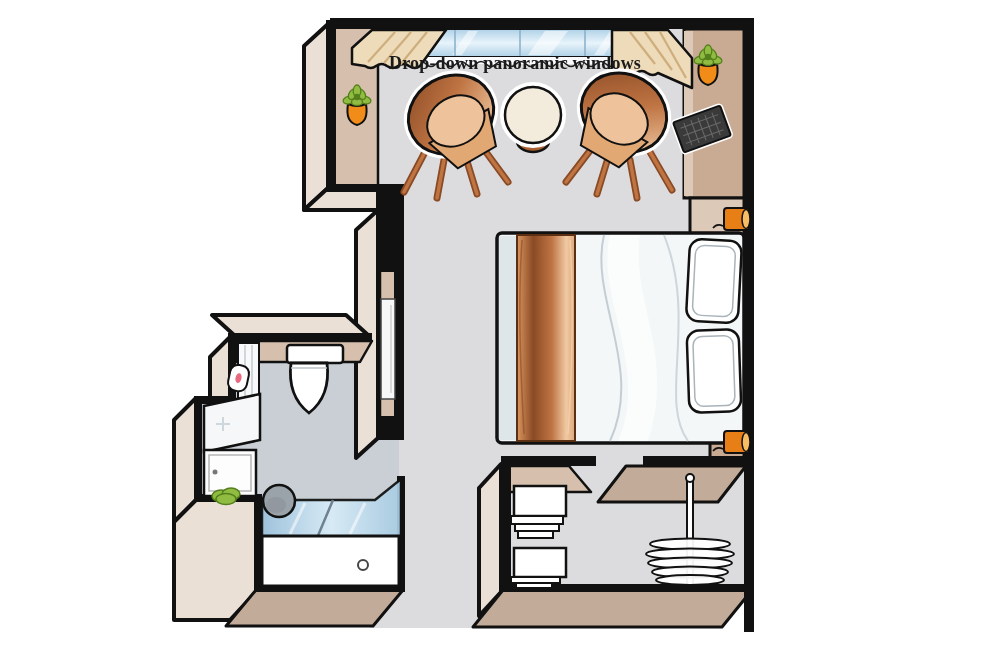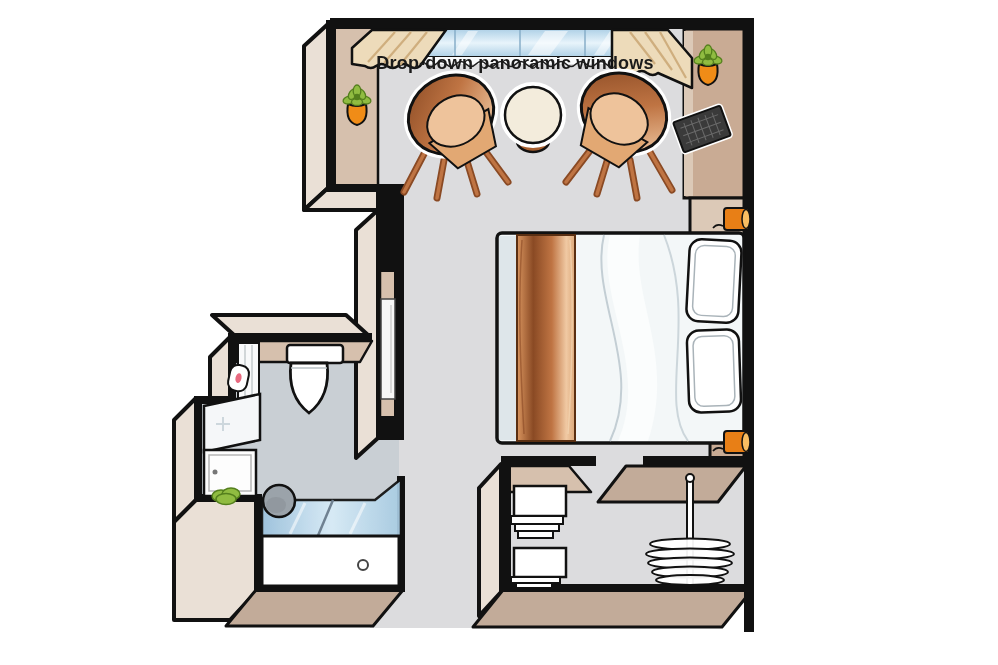--- a/index.html
+++ b/index.html
@@ -10,21 +10,21 @@
     --c-tableCream:#f3ecdc; --c-glassBlue:#aed0e6; --c-glassPale:#e8f4fb;
     --c-curtain:#eddbba; --c-curtainShade:#cfae7e;
     --c-duvet:#f3f7f8; --c-duvetShade:#ccd8de; --c-pillowLine:#a9b3b9;
     --c-lampOrange:#e87f16; --c-lampLight:#f8bd62;
     --c-plantGreen:#90bc41; --c-plantDark:#547f1d; --c-potOrange:#f08c17;
     --c-tvDark:#3a3a3a; --c-tvLine:#6a6a6a; --c-showerHead:#9ba3aa;
     --c-text:#1b1b1b;
   }
   html,body{margin:0;padding:0;background:#ffffff;}
   .stage{position:relative;width:998px;height:665px;background:#ffffff;overflow:hidden;
-         font-family:Liberation Sans, sans-serif;}
+         font-family:Liberation Serif, serif;}
   svg{display:block;}
   .wall{fill:var(--c-outline);}
   .faceL{fill:var(--c-faceLight);stroke:var(--c-outline);stroke-width:4;stroke-linejoin:round;}
   .faceT{fill:var(--c-faceTan);stroke:var(--c-outline);stroke-width:2.5;stroke-linejoin:round;}
   .faceD{fill:var(--c-faceDark);stroke:var(--c-outline);stroke-width:3;stroke-linejoin:round;}
   .floorM{fill:var(--c-floorMain);}
   .floorB{fill:var(--c-floorBath);}
   .wht{fill:#ffffff;stroke:var(--c-outline);}
   .label{font-weight:bold;font-size:18px;fill:var(--c-text);letter-spacing:.2px;}
 </style>

